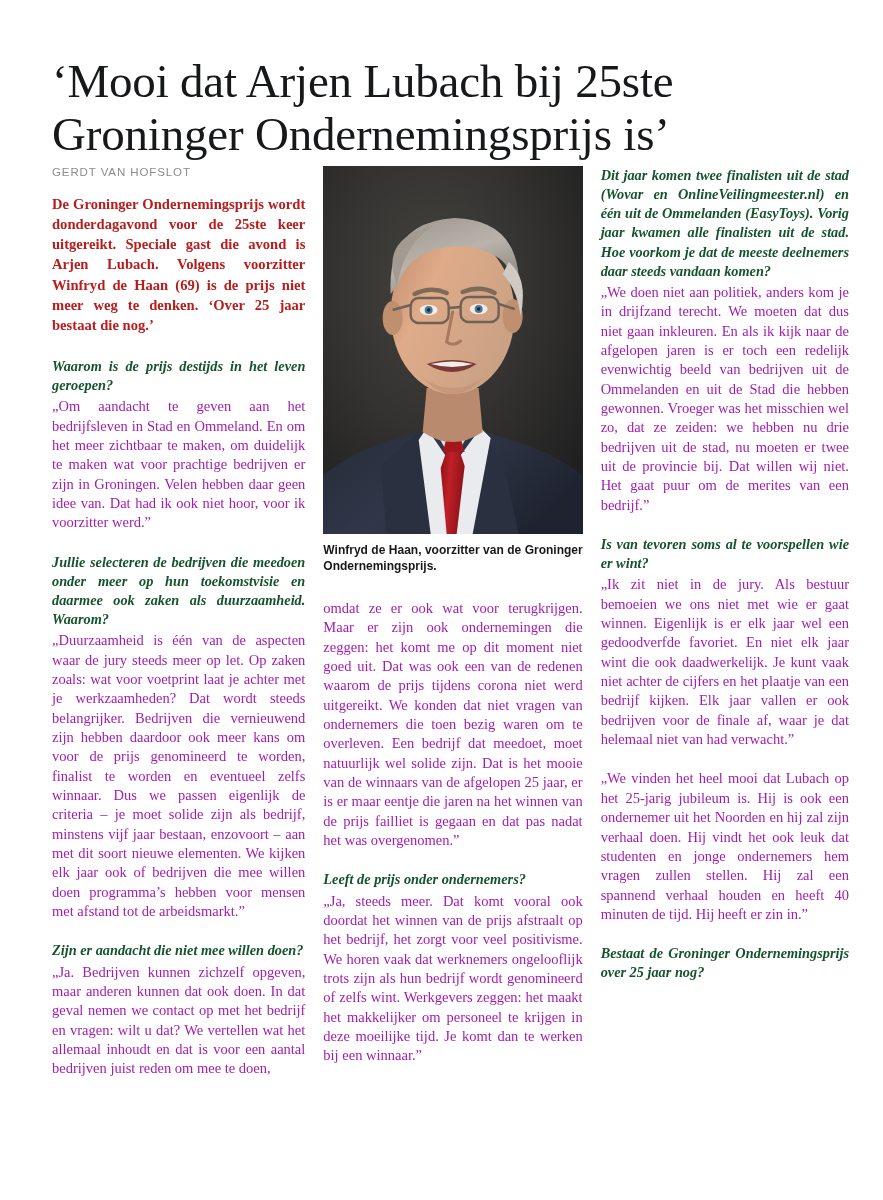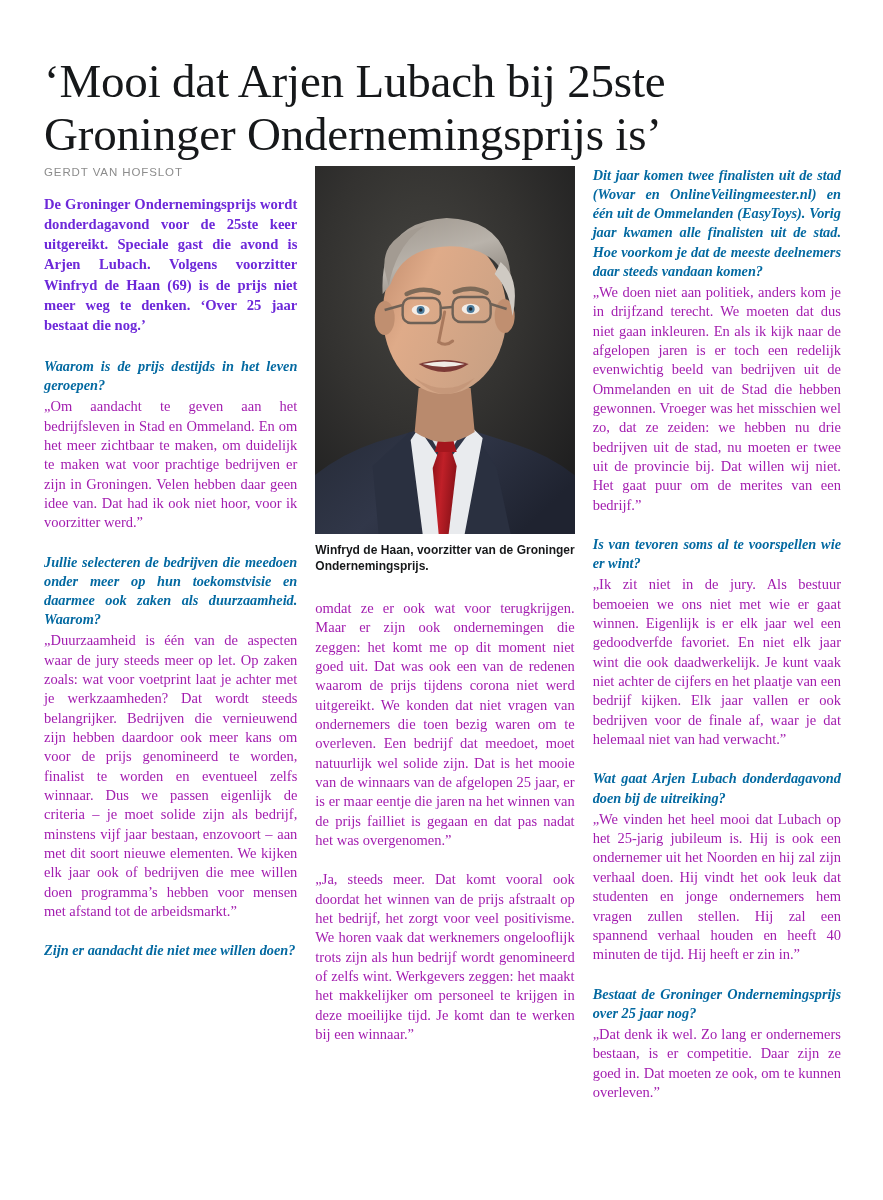--- a/index.html
+++ b/index.html
@@ -15,20 +15,21 @@
     font-family: "Liberation Serif", "DejaVu Serif", serif;
     color: #1a1a1a;
     -webkit-font-smoothing: antialiased;
   }
   .page {
     position: relative;
     width: 772px;
     height: 1200px;
     box-sizing: border-box;
     padding: 12px;
+    margin-left: 8px;
   }
 
   
   .headline {
     position: absolute;
     left: 44px;
     top: 24px;
     width: 800px;
     font-family: "Liberation Serif", "DejaVu Serif", serif;
     font-weight: 400;
@@ -65,32 +66,32 @@
     text-transform: uppercase;
   }
 
   .lead {
     font-family: "Liberation Serif", "DejaVu Serif", serif;
     font-weight: bold;
     font-size: 14.6px;
     line-height: 1.38;
     text-align: justify;
     margin: 0 0 22px 0;
-    color: #6d28d9;
+    color: #b91c1c;
   }
 
   .q {
     font-family: "Liberation Serif", "DejaVu Serif", serif;
     font-weight: bold;
     font-style: italic;
     font-size: 14.3px;
     line-height: 1.34;
     text-align: justify;
     margin: 0 0 2px 0;
-    color: #0369a1;
+    color: #14532d;
   }
 
   .a {
     font-family: "Liberation Serif", "DejaVu Serif", serif;
     font-size: 14.5px;
     line-height: 1.335;
     text-align: justify;
     margin: 0;
     color: #a21caf;
     hyphens: auto;
@@ -136,20 +137,21 @@
 
       <p class="lead">De Groninger Ondernemingsprijs wordt donderdagavond voor de 25ste keer uitgereikt. Speciale gast die avond is Arjen Lubach. Volgens voorzitter Winfryd de Haan (69) is de prijs niet meer weg te denken. ‘Over 25 jaar bestaat die nog.’</p>
 
       <p class="q">Waarom is de prijs destijds in het leven geroepen?</p>
       <p class="a gap">„Om aandacht te geven aan het bedrijfsleven in Stad en Ommeland. En om het meer zichtbaar te maken, om duidelijk te maken wat voor prachtige bedrijven er zijn in Groningen. Velen hebben daar geen idee van. Dat had ik ook niet hoor, voor ik voorzitter werd.”</p>
 
       <p class="q">Jullie selecteren de bedrijven die meedoen onder meer op hun toekomstvisie en daarmee ook zaken als duurzaamheid. Waarom?</p>
       <p class="a gap">„Duurzaamheid is één van de aspecten waar de jury steeds meer op let. Op zaken zoals: wat voor voetprint laat je achter met je werkzaamheden? Dat wordt steeds belangrijker. Bedrijven die vernieuwend zijn hebben daardoor ook meer kans om voor de prijs genomineerd te worden, finalist te worden en eventueel zelfs winnaar. Dus we passen eigenlijk de criteria – je moet solide zijn als bedrijf, minstens vijf jaar bestaan, enzovoort – aan met dit soort nieuwe elementen. We kijken elk jaar ook of bedrijven die mee willen doen programma’s hebben voor mensen met afstand tot de arbeidsmarkt.”</p>
 
       <p class="q">Zijn er aandacht die niet mee willen doen?</p>
+      <p class="a">„Ja. Bedrijven kunnen zichzelf opgeven, maar anderen kunnen dat ook doen. In dat geval nemen we contact op met het bedrijf en vragen: wilt u dat? We vertellen wat het allemaal inhoudt en dat is voor een aantal bedrijven juist reden om mee te doen,</p>
 
     </div>
 
     <div class="col col-2">
 
       <div class="photo-wrap">
         <div class="photo">
           <svg viewBox="0 0 260 368" preserveAspectRatio="xMidYMid slice" role="img">
             <defs>
               <radialGradient id="bgGrad" cx="42%" cy="32%" r="82%">
@@ -229,34 +231,33 @@
 
             <path d="M100 212 Q130 232 160 212 Q132 244 100 212 Z" fill="#bd8e71" opacity="0.55"></path>
           </svg>
         </div>
       </div>
 
       <p class="caption">Winfryd de Haan, voorzitter van de Groninger Ondernemingsprijs.</p>
 
       <p class="a gap">omdat ze er ook wat voor terugkrijgen. Maar er zijn ook ondernemingen die zeggen: het komt me op dit moment niet goed uit. Dat was ook een van de redenen waarom de prijs tijdens corona niet werd uitgereikt. We konden dat niet vragen van ondernemers die toen bezig waren om te overleven. Een bedrijf dat meedoet, moet natuurlijk wel solide zijn. Dat is het mooie van de winnaars van de afgelopen 25 jaar, er is er maar eentje die jaren na het winnen van de prijs failliet is gegaan en dat pas nadat het was overgenomen.”</p>
 
+      <p class="q">Leeft de prijs onder ondernemers?</p>
       <p class="a">„Ja, steeds meer. Dat komt vooral ook doordat het winnen van de prijs afstraalt op het bedrijf, het zorgt voor veel positivisme. We horen vaak dat werknemers ongelooflijk trots zijn als hun bedrijf wordt genomineerd of zelfs wint. Werkgevers zeggen: het maakt het makkelijker om personeel te krijgen in deze moeilijke tijd. Je komt dan te werken bij een winnaar.”</p>
 
     </div>
 
     <div class="col col-3">
 
       <p class="q">Dit jaar komen twee finalisten uit de stad (Wovar en OnlineVeilingmeester.nl) en één uit de Ommelanden (EasyToys). Vorig jaar kwamen alle finalisten uit de stad. Hoe voorkom je dat de meeste deelnemers daar steeds vandaan komen?</p>
       <p class="a gap">„We doen niet aan politiek, anders kom je in drijfzand terecht. We moeten dat dus niet gaan inkleuren. En als ik kijk naar de afgelopen jaren is er toch een redelijk evenwichtig beeld van bedrijven uit de Ommelanden en uit de Stad die hebben gewonnen. Vroeger was het misschien wel zo, dat ze zeiden: we hebben nu drie bedrijven uit de stad, nu moeten er twee uit de provincie bij. Dat willen wij niet. Het gaat puur om de merites van een bedrijf.”</p>
 
       <p class="q">Is van tevoren soms al te voorspellen wie er wint?</p>
       <p class="a gap">„Ik zit niet in de jury. Als bestuur bemoeien we ons niet met wie er gaat winnen. Eigenlijk is er elk jaar wel een gedoodverfde favoriet. En niet elk jaar wint die ook daadwerkelijk. Je kunt vaak niet achter de cijfers en het plaatje van een bedrijf kijken. Elk jaar vallen er ook bedrijven voor de finale af, waar je dat helemaal niet van had verwacht.”</p>
 
-      <p class="q">Wat gaat Arjen Lubach donderdagavond doen bij de uitreiking?</p>
       <p class="a gap">„We vinden het heel mooi dat Lubach op het 25-jarig jubileum is. Hij is ook een ondernemer uit het Noorden en hij zal zijn verhaal doen. Hij vindt het ook leuk dat studenten en jonge ondernemers hem vragen zullen stellen. Hij zal een spannend verhaal houden en heeft 40 minuten de tijd. Hij heeft er zin in.”</p>
 
       <p class="q">Bestaat de Groninger Ondernemingsprijs over 25 jaar nog?</p>
-      <p class="a">„Dat denk ik wel. Zo lang er ondernemers bestaan, is er competitie. Daar zijn ze goed in. Dat moeten ze ook, om te kunnen overleven.”</p>
 
     </div>
 
   </div>
 </div>
 
 </body></html>

